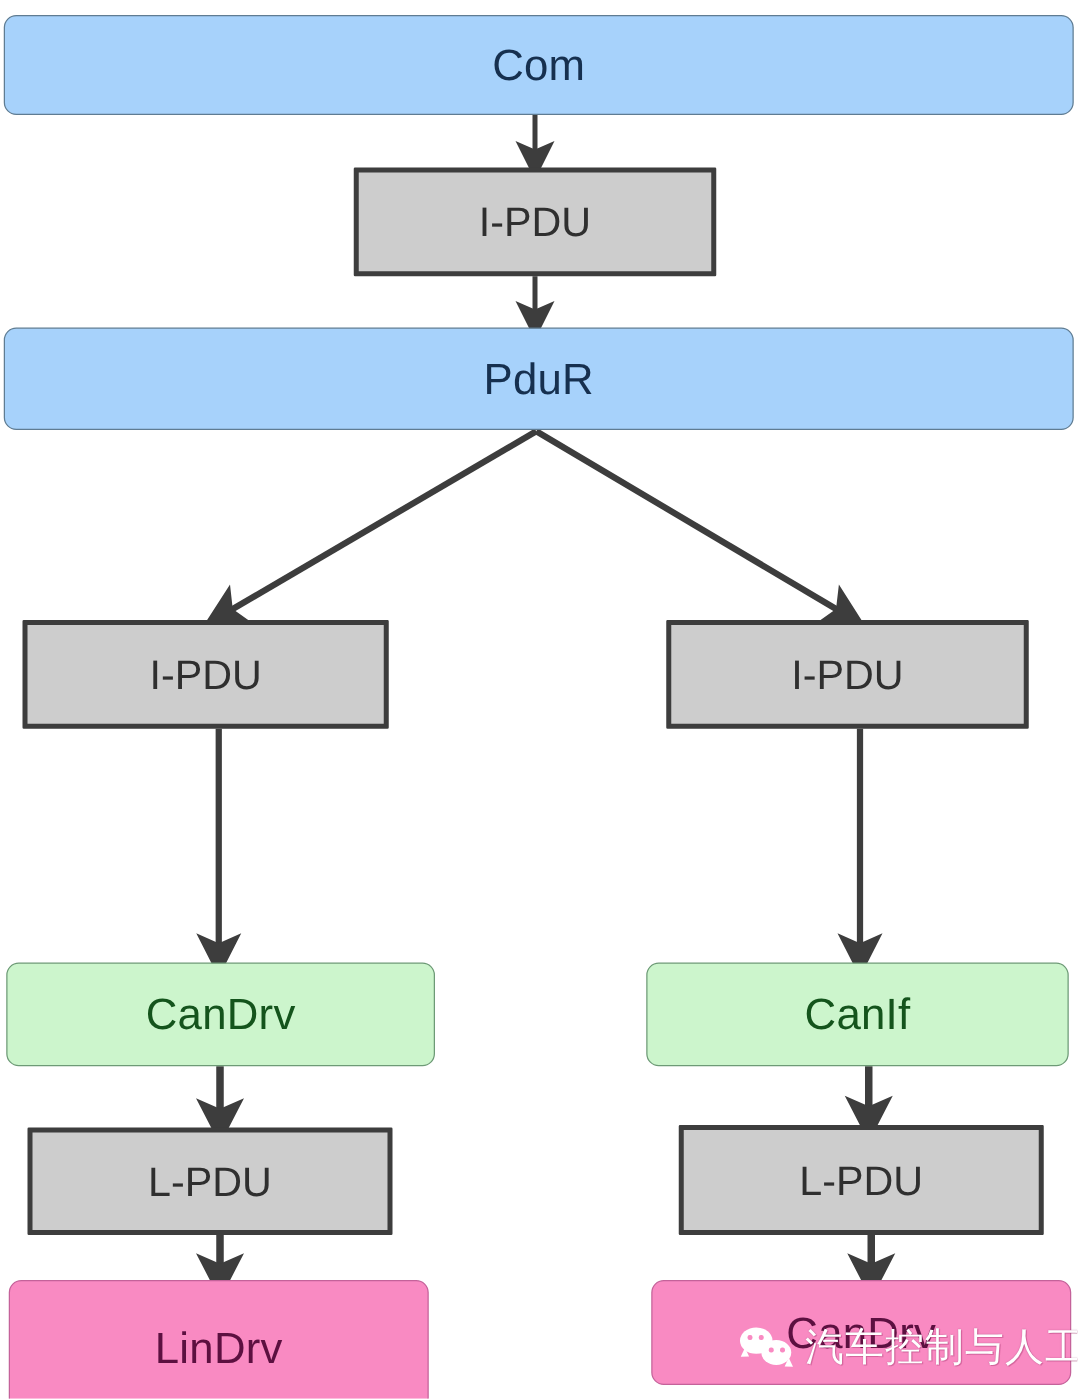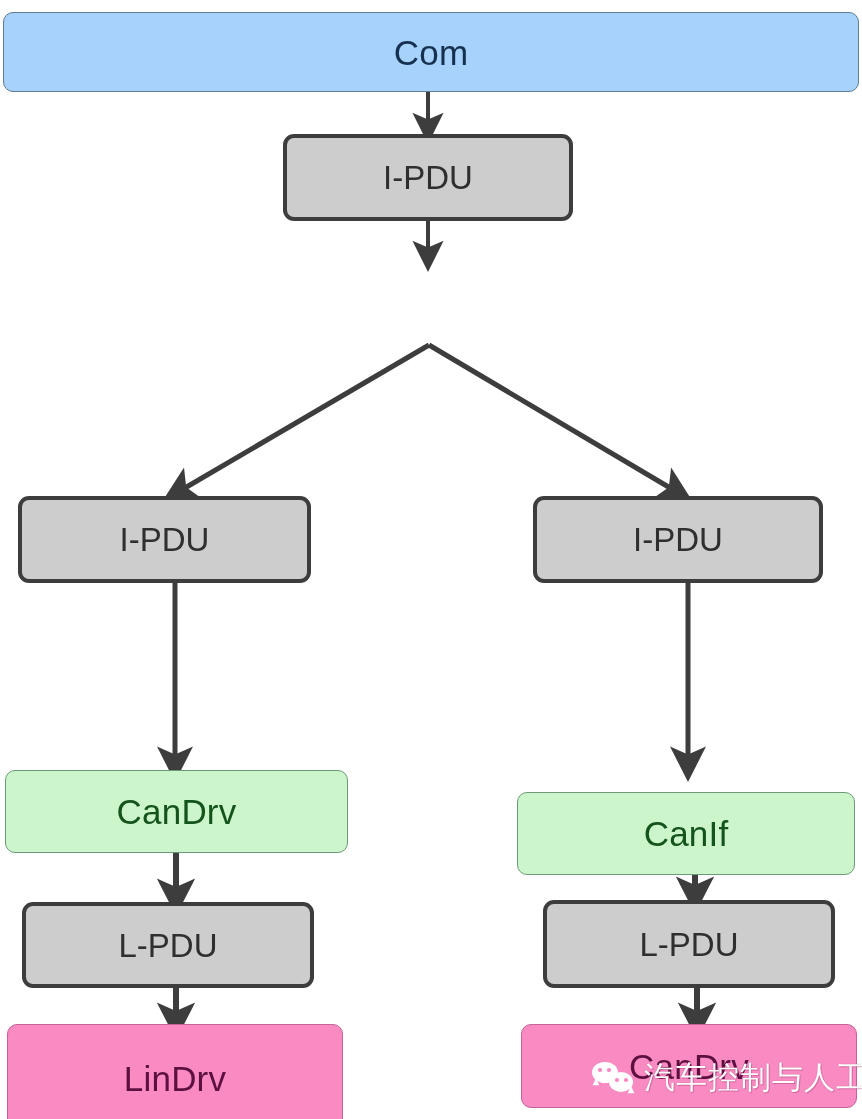--- a/index.html
+++ b/index.html
@@ -54,21 +54,21 @@
   }
   .node-pink {
     background: #f98ac2;
     border-color: #c4629a;
     color: #5c1040;
   }
   
   .node-pdu {
     background: #cdcdcd;
     border: 4px solid #3d3d3d;
-    border-radius: 11px;
+    border-radius: 1px;
     color: #2f2f2f;
     font-size: 33px;
   }
 
   
   #watermark {
     position: absolute;
     display: flex;
     align-items: center;
     gap: 6px;
@@ -160,34 +160,37 @@
   </svg>
 
   <div class="node node-module node-blue" style="left:3px; top:12px; width:856px; height:80px;">
     <span>Com</span>
   </div>
 
   <div class="node node-pdu" style="left:283px; top:134px; width:290px; height:87px;">
     <span>I-PDU</span>
   </div>
 
+  <div class="node node-module node-blue" style="left:3px; top:262px; width:856px; height:82px;">
+    <span>PduR</span>
+  </div>
 
   <div class="node node-pdu" style="left:18px; top:496px; width:293px; height:87px;">
     <span>I-PDU</span>
   </div>
 
   <div class="node node-pdu" style="left:533px; top:496px; width:290px; height:87px;">
     <span>I-PDU</span>
   </div>
 
   <div class="node node-module node-green" style="left:5px; top:770px; width:343px; height:83px;">
     <span>CanDrv</span>
   </div>
 
-  <div class="node node-module node-green" style="left:517px; top:792px; width:338px; height:83px;">
+  <div class="node node-module node-green" style="left:517px; top:770px; width:338px; height:83px;">
     <span>CanIf</span>
   </div>
 
   <div class="node node-pdu" style="left:22px; top:902px; width:292px; height:86px;">
     <span>L-PDU</span>
   </div>
 
   <div class="node node-pdu" style="left:543px; top:900px; width:292px; height:88px;">
     <span>L-PDU</span>
   </div>

